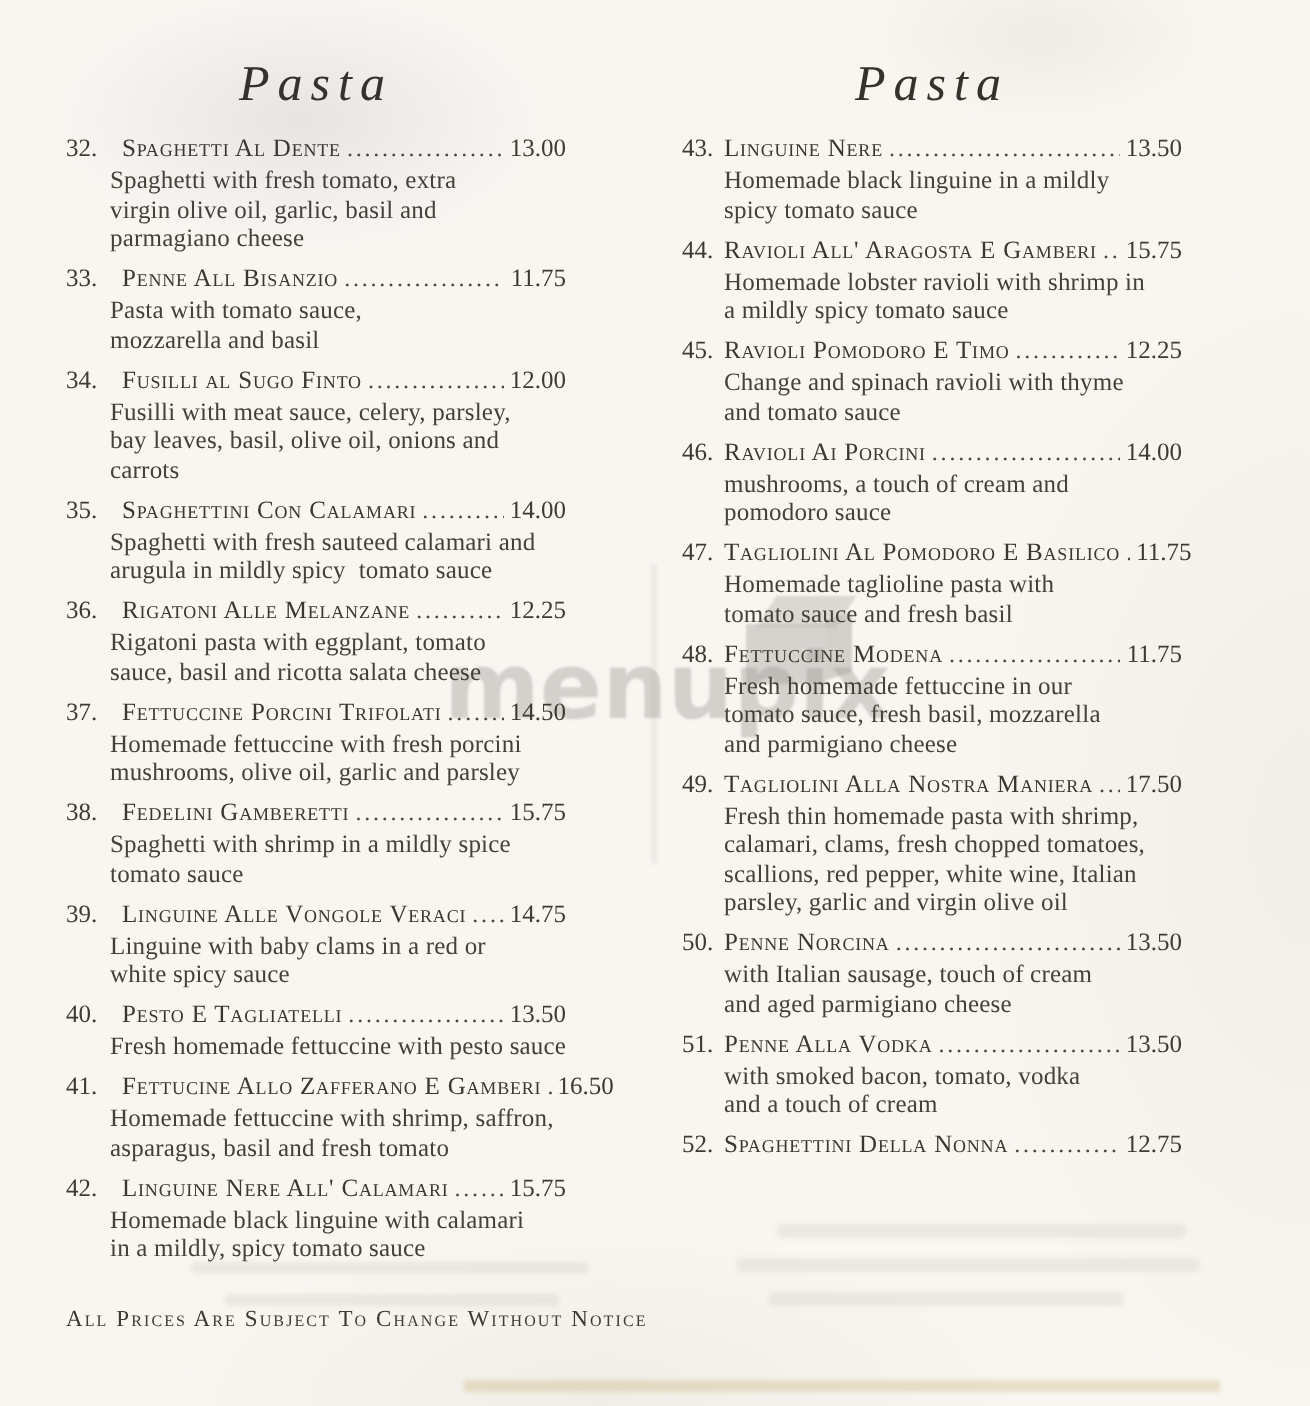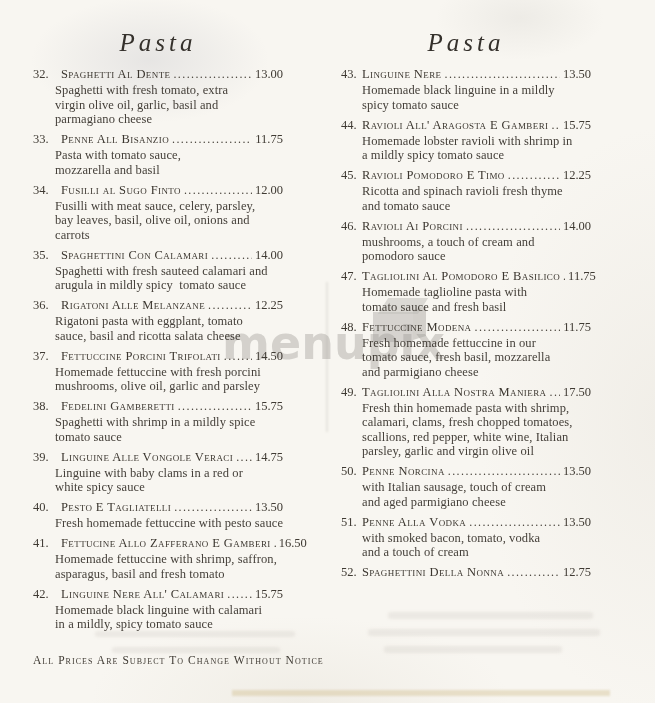--- a/index.html
+++ b/index.html
@@ -260,21 +260,21 @@
   </div>
 
   <div class="item">
     <span class="num">45.</span>
     <div class="t-row">
       <span class="name">Ravioli Pomodoro E Timo</span>
       <span class="leader"></span>
       <span class="price">12.25</span>
     </div>
     <div class="desc">
-          <div>Ricotta and spinach ravioli fresh thyme</div>
+          <div>Change and spinach ravioli with thyme</div>
           <div>and tomato sauce</div>
         </div>
   </div>
 
   <div class="item">
     <span class="num">46.</span>
     <div class="t-row">
       <span class="name">Ravioli Ai Porcini</span>
       <span class="leader"></span>
       <span class="price">14.00</span>

